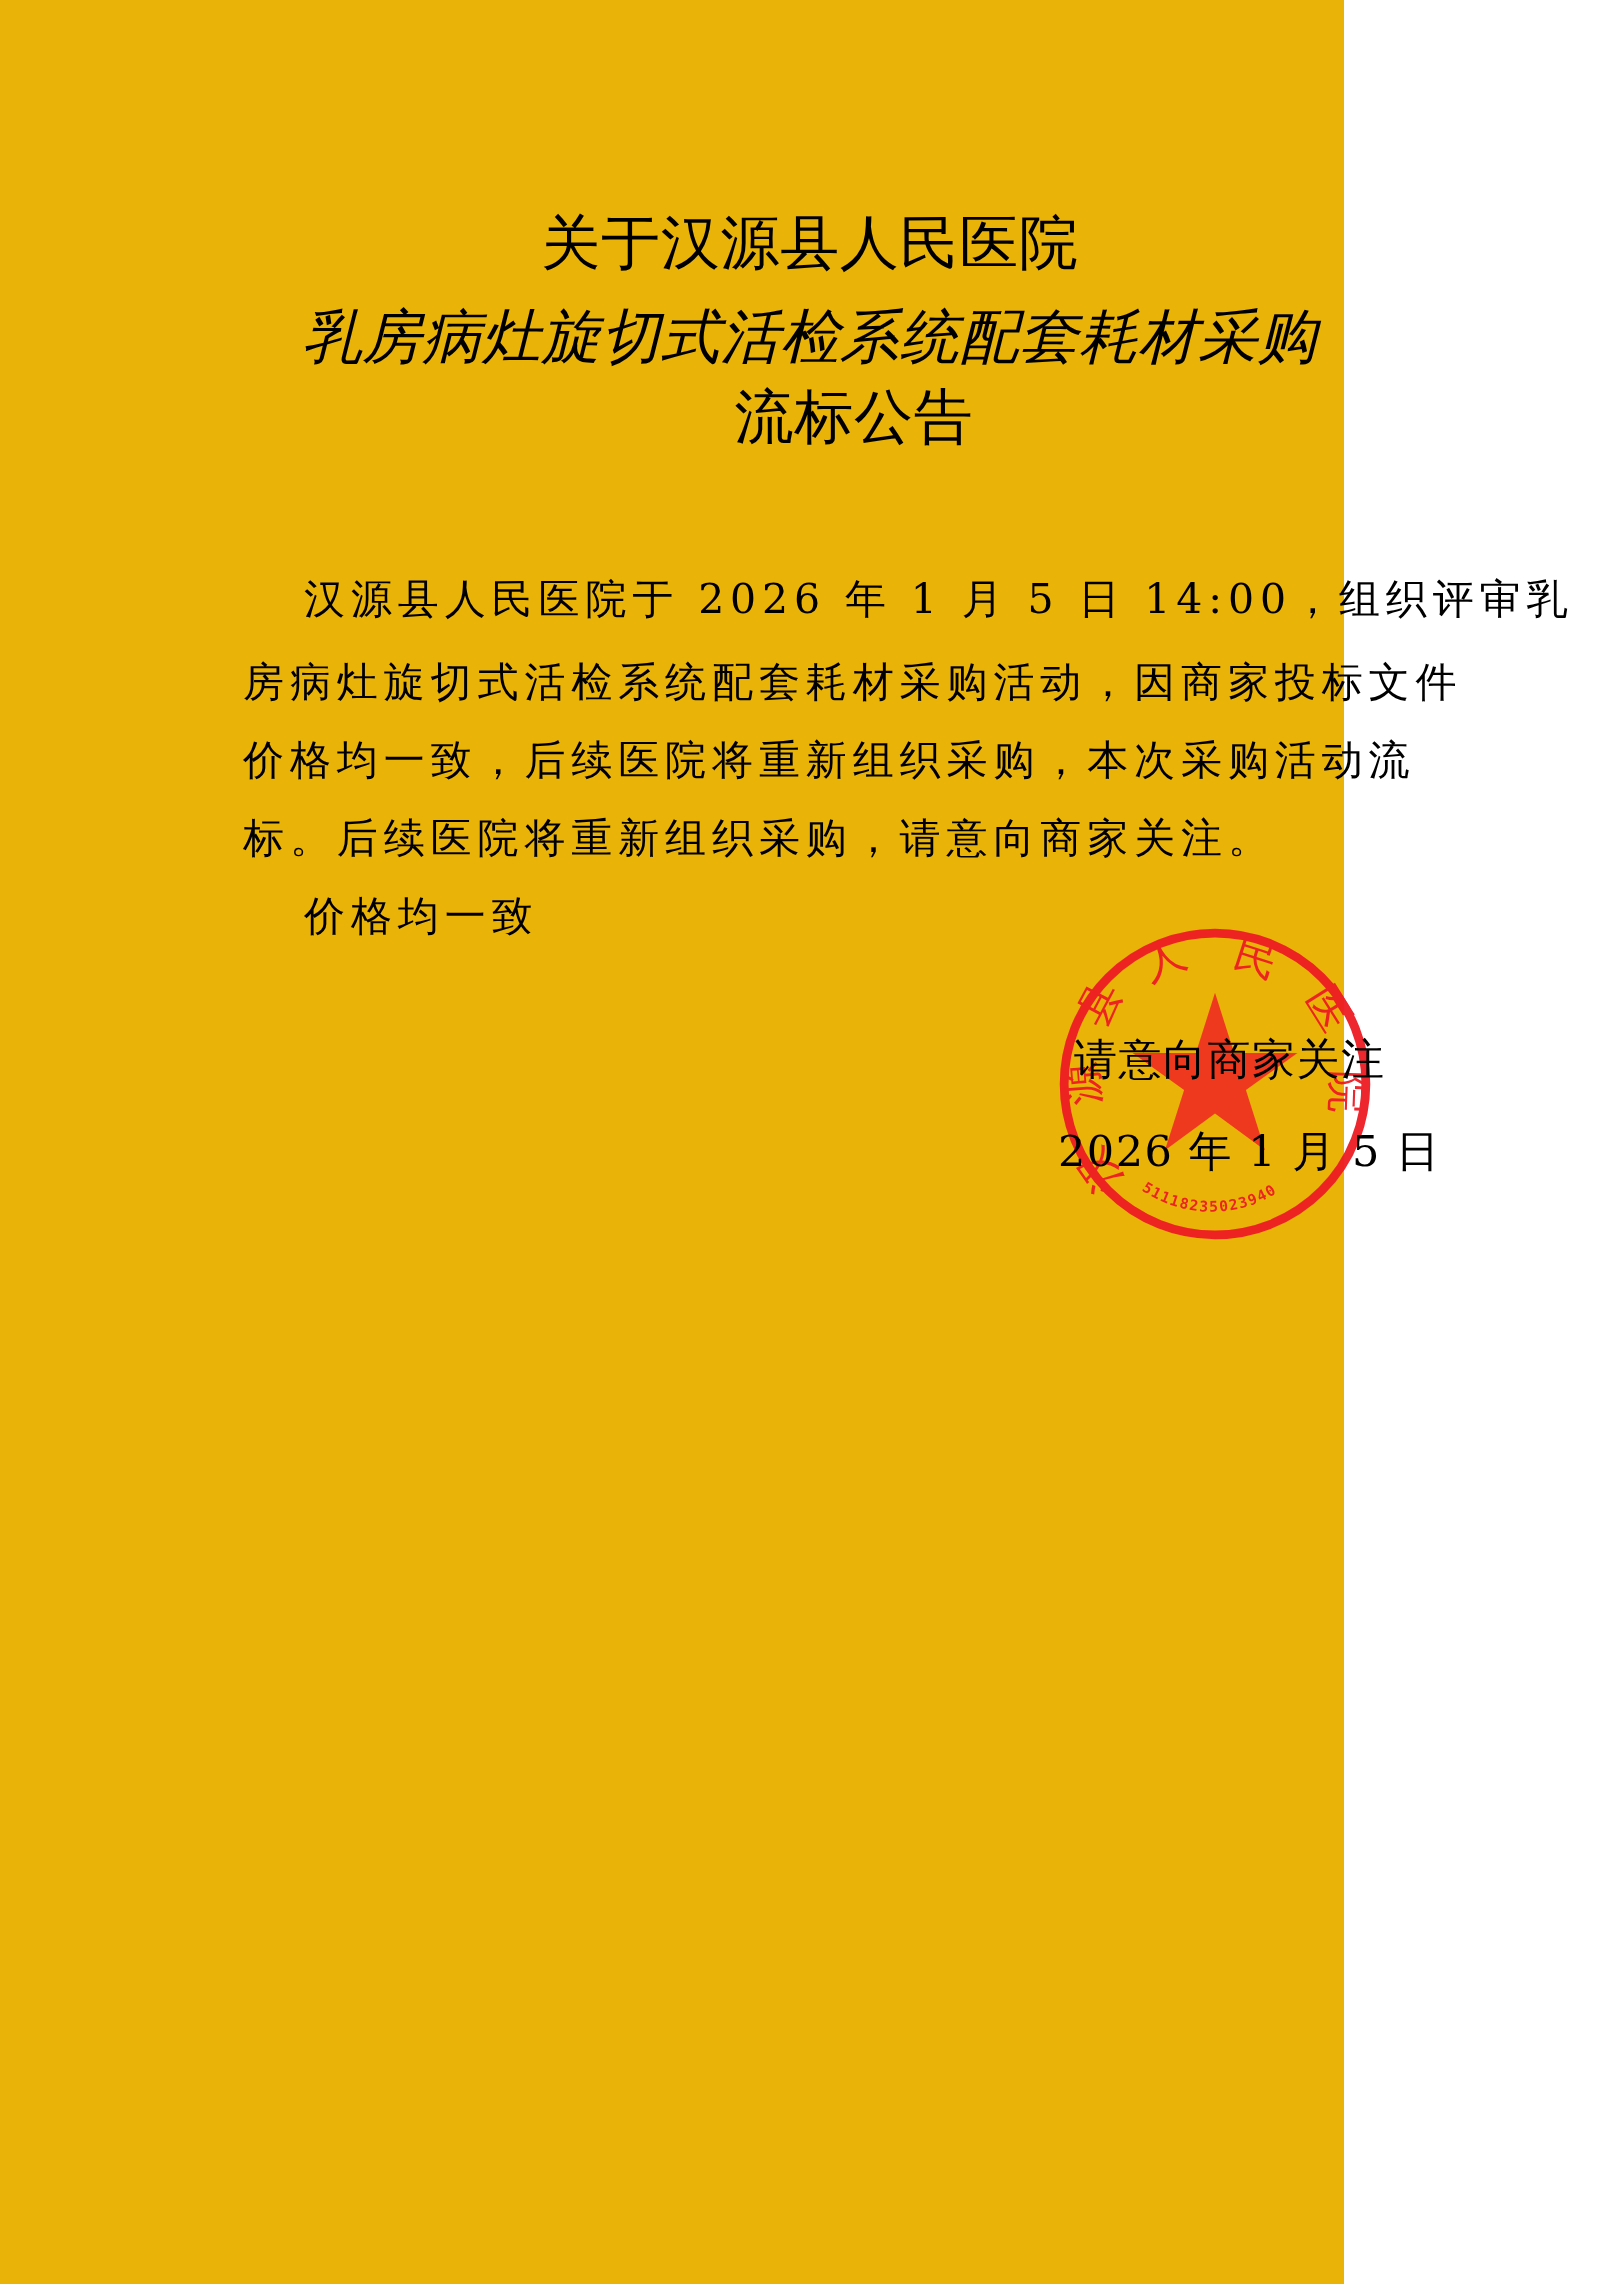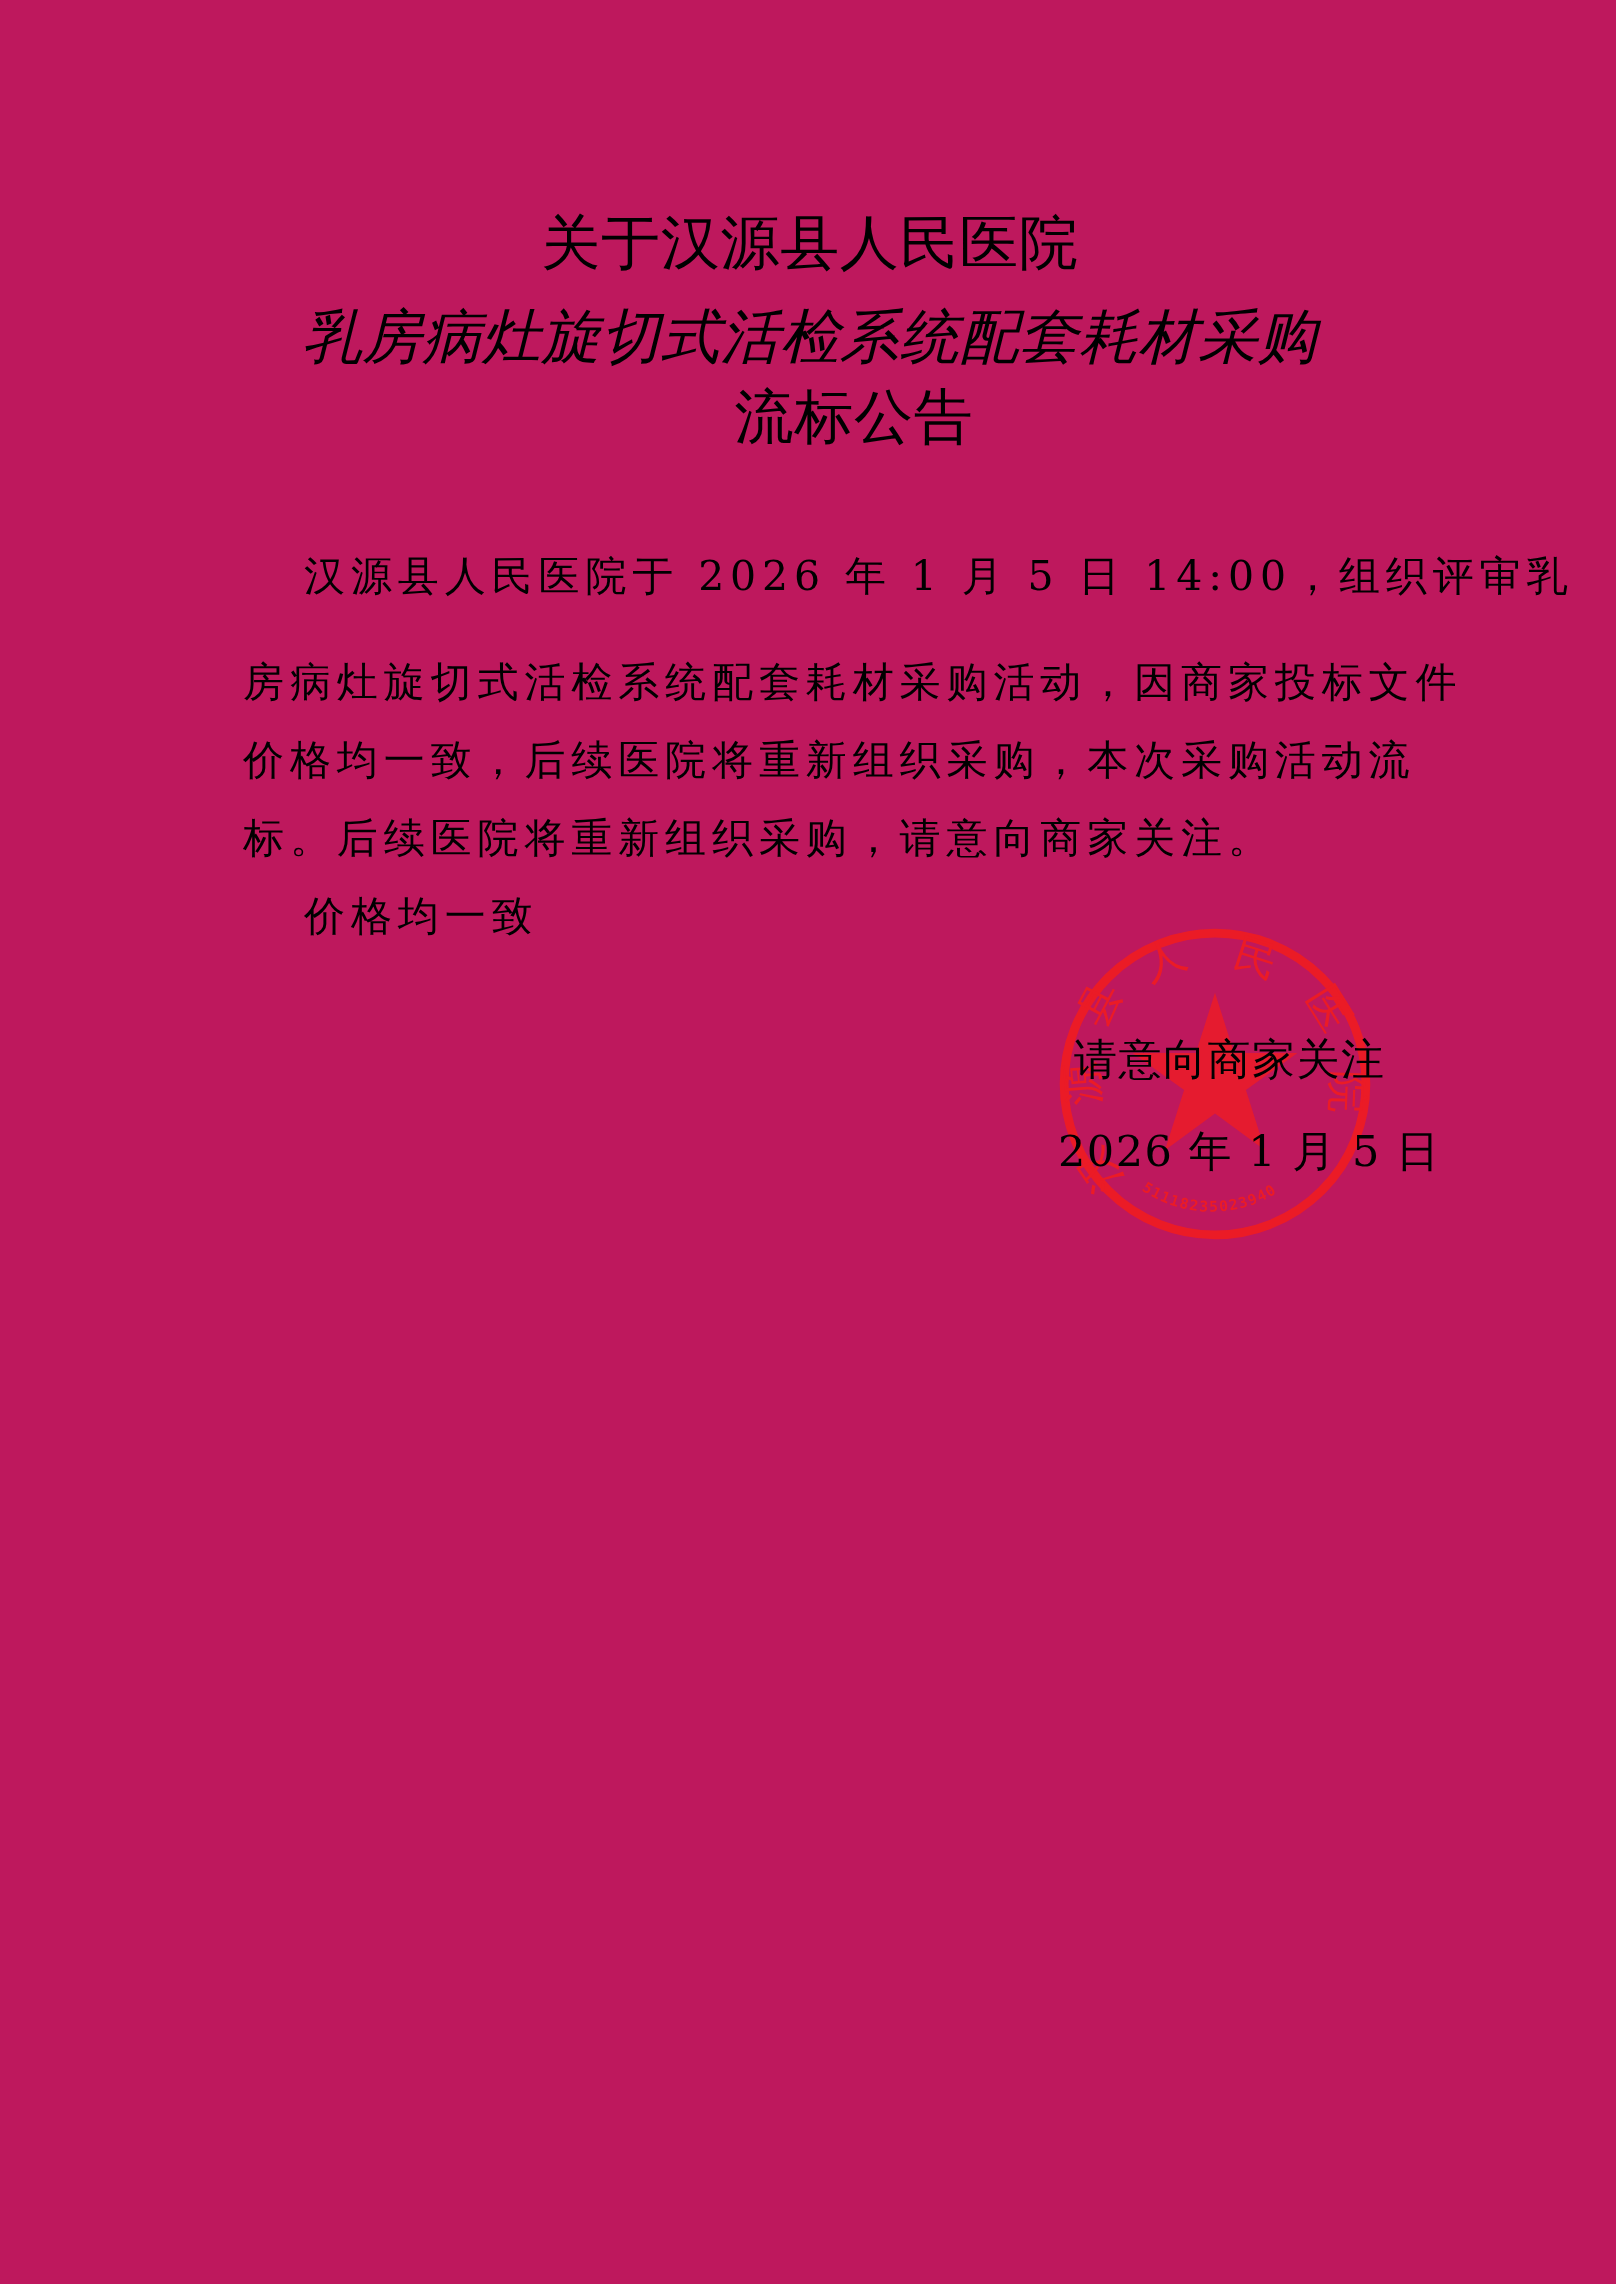--- a/index.html
+++ b/index.html
@@ -11,22 +11,22 @@
       width: 1620px;
       height: 2284px;
       position: relative;
       overflow: hidden;
       font-family: "DejaVu Serif", "Liberation Serif", serif;
       color: #000000;
     }
     .page {
       position: absolute;
       left: 0; top: 0;
-      width: 1616px; height: 2284px;
-      background: #be185d;
+      width: 1344px; height: 2284px;
+      background: #eab308;
     }
     .title-line {
       position: absolute;
       left: 0;
       width: 1620px;
       text-align: center;
       font-size: 59px;
       line-height: 66px;
       white-space: nowrap;
       letter-spacing: 0.7px;
@@ -62,21 +62,21 @@
 
 <div class="page">
 
   <div>
     <div class="title-line" style="top:210px;">关于汉源县人民医院</div>
     <div class="title-line" style="top:304px;font-style:italic;">乳房病灶旋切式活检系统配套耗材采购</div>
     <div class="title-line" style="top:384px;margin-left:44px;">流标公告</div>
   </div>
 
   <div>
-    <div class="body-line" style="left:304px; top:553px;">汉源县人民医院于 2026 年 1 月 5 日 14:00，组织评审乳</div>
+    <div class="body-line" style="left:304px; top:576px;">汉源县人民医院于 2026 年 1 月 5 日 14:00，组织评审乳</div>
     <div class="body-line" style="left:243px; top:659px;">房病灶旋切式活检系统配套耗材采购活动，因商家投标文件</div>
     <div class="body-line" style="left:243px; top:737px;">价格均一致，后续医院将重新组织采购，本次采购活动流</div>
     <div class="body-line" style="left:243px; top:815px;">标。后续医院将重新组织采购，请意向商家关注。</div>
     <div class="body-line" style="left:304px; top:893px;">价格均一致</div>
   </div>
 
   <div class="stamp">
     <svg viewBox="0 0 424 424" xmlns="http://www.w3.org/2000/svg">
       <g fill="none" stroke="#ee1c24">
         <circle cx="212" cy="212" r="205" stroke-width="12"></circle>

